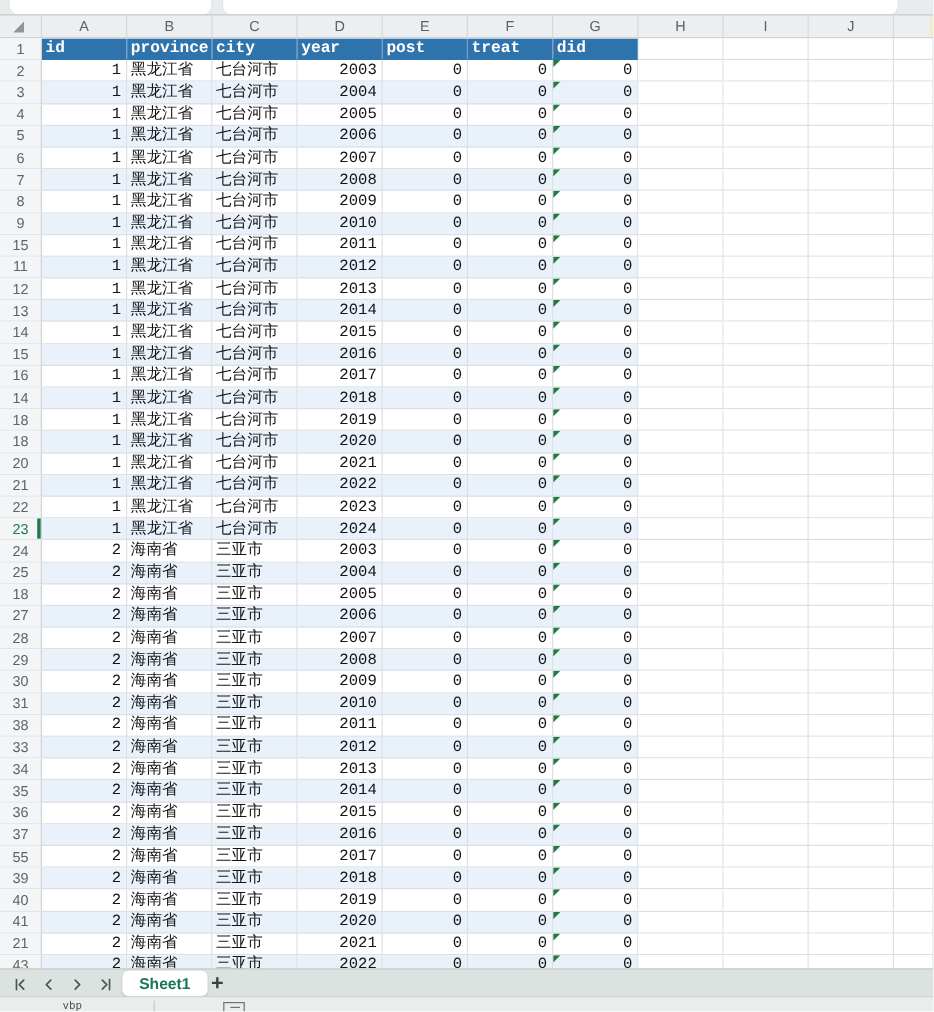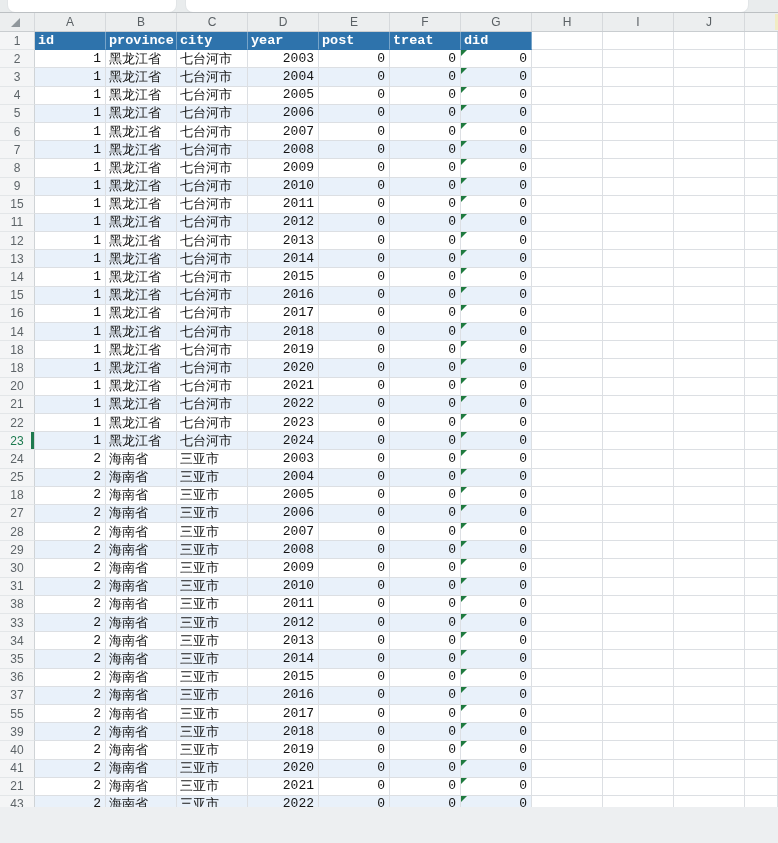--- a/index.html
+++ b/index.html
@@ -697,15 +697,46 @@
         <div class="cell num" style="width: 71px;">0</div>
         <div class="cell num" style="width: 71px;">0</div>
         <div class="cell num flagged" style="width: 71px;">0<span class="flag"></span></div>
         <div class="cell" style="width: 71px; background: rgb(255, 255, 255);"></div>
         <div class="cell" style="width: 71px; background: rgb(255, 255, 255);"></div>
         <div class="cell" style="width: 71px; background: rgb(255, 255, 255);"></div>
         <div class="cell" style="width: 33px; background: rgb(255, 255, 255);"></div>
       </div>
     </div>
 
-
+  <div class="tabbar">
+    <div class="navbtn" style="left:8px">
+      <svg width="13" height="13" viewBox="0 0 14 14">
+          <path d="M4 2.5v9M10.5 3 6.5 7l4 4" fill="none" stroke="#4d5357" stroke-width="1.5" stroke-linecap="round" stroke-linejoin="round"></path>
+        </svg>
+    </div>
+    <div class="navbtn" style="left:32px">
+      <svg width="13" height="13" viewBox="0 0 14 14">
+          <path d="M9 3 5 7l4 4" fill="none" stroke="#4d5357" stroke-width="1.5" stroke-linecap="round" stroke-linejoin="round"></path>
+        </svg>
+    </div>
+    <div class="navbtn" style="left:56px">
+      <svg width="13" height="13" viewBox="0 0 14 14">
+          <path d="M5 3l4 4-4 4" fill="none" stroke="#4d5357" stroke-width="1.5" stroke-linecap="round" stroke-linejoin="round"></path>
+        </svg>
+    </div>
+    <div class="navbtn" style="left:80px">
+      <svg width="13" height="13" viewBox="0 0 14 14">
+          <path d="M10 2.5v9M3.5 3l4 4-4 4" fill="none" stroke="#4d5357" stroke-width="1.5" stroke-linecap="round" stroke-linejoin="round"></path>
+        </svg>
+    </div>
+    <div class="sheettab">
+      <span>Sheet1</span>
+    </div>
+    <div class="addsheet">+</div>
+  </div>
+
+  <div class="statusbar">
+    <div class="status-mark">vbp</div>
+    <div class="status-div"></div>
+    <div class="status-sq"></div>
+  </div>
 
 </div>
 
 </body></html>

